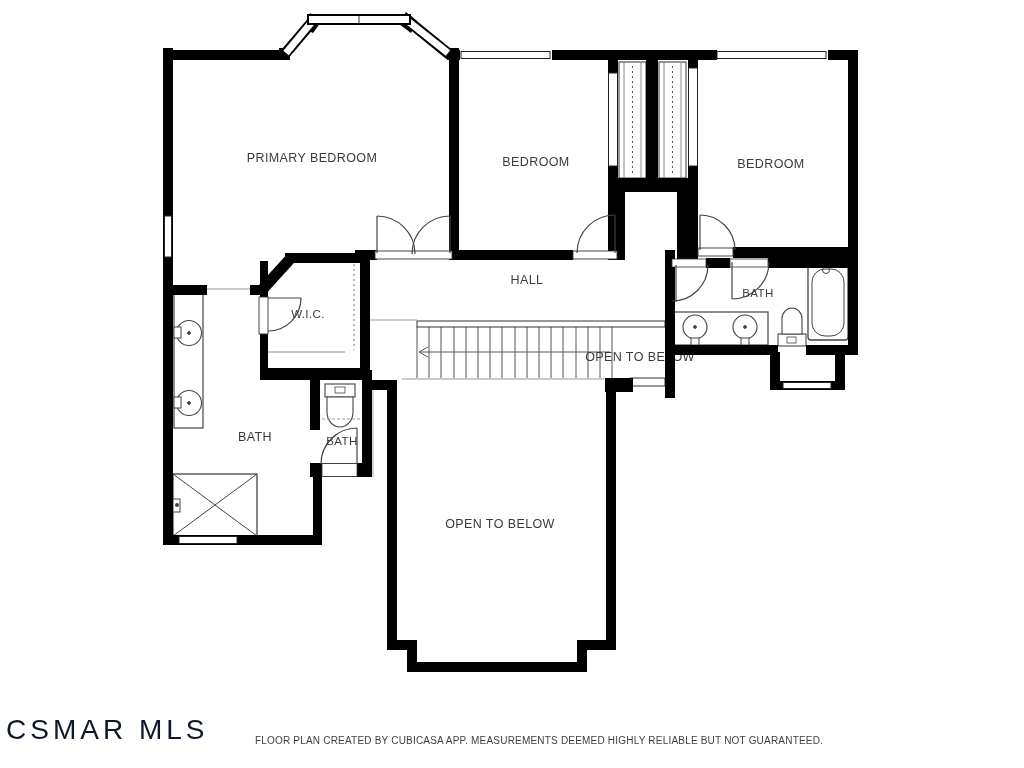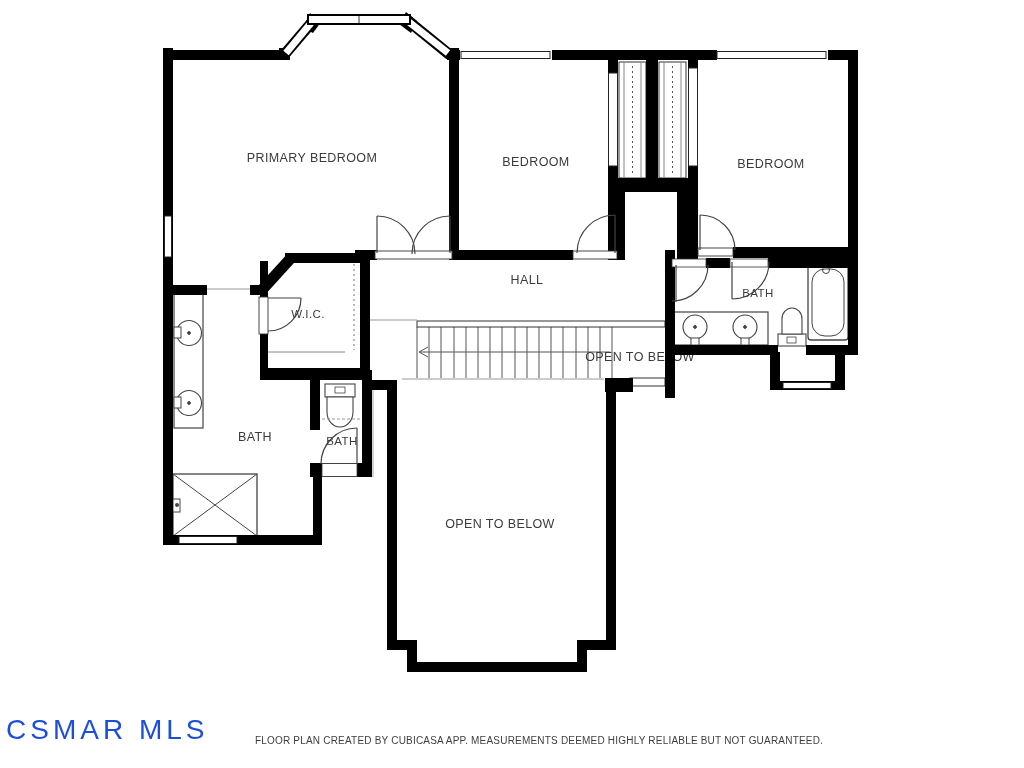--- a/index.html
+++ b/index.html
@@ -3,21 +3,21 @@
 <meta charset="utf-8">
 <style>
   html,body{margin:0;padding:0;background:#fff;}
   .canvas{position:relative;width:1024px;height:768px;background:#ffffff;overflow:hidden;
           font-family:"Liberation Sans",sans-serif;}
   .plan-svg{position:absolute;left:0;top:0;}
   svg text{fill:#3b3b3b;font-family:"Liberation Sans",sans-serif;letter-spacing:0.4px;}
   .room-label{font-size:12.5px;}
   .room-label-sm{font-size:11.5px;}
   .watermark{position:absolute;left:6px;top:714px;font-size:28px;letter-spacing:4px;
-             color:#1d4ed8;font-weight:400;user-select:none;}
+             color:#0f172a;font-weight:400;user-select:none;}
   .footer{position:absolute;left:0;top:735px;width:100%;text-align:center;
           font-size:10px;color:#3f3f3f;letter-spacing:0.2px;padding-left:27px;}
 </style>
 </head>
 <body>
 
 <div class="canvas">
 
 <svg class="plan-svg" width="1024" height="710" viewBox="0 0 1024 710">
 

